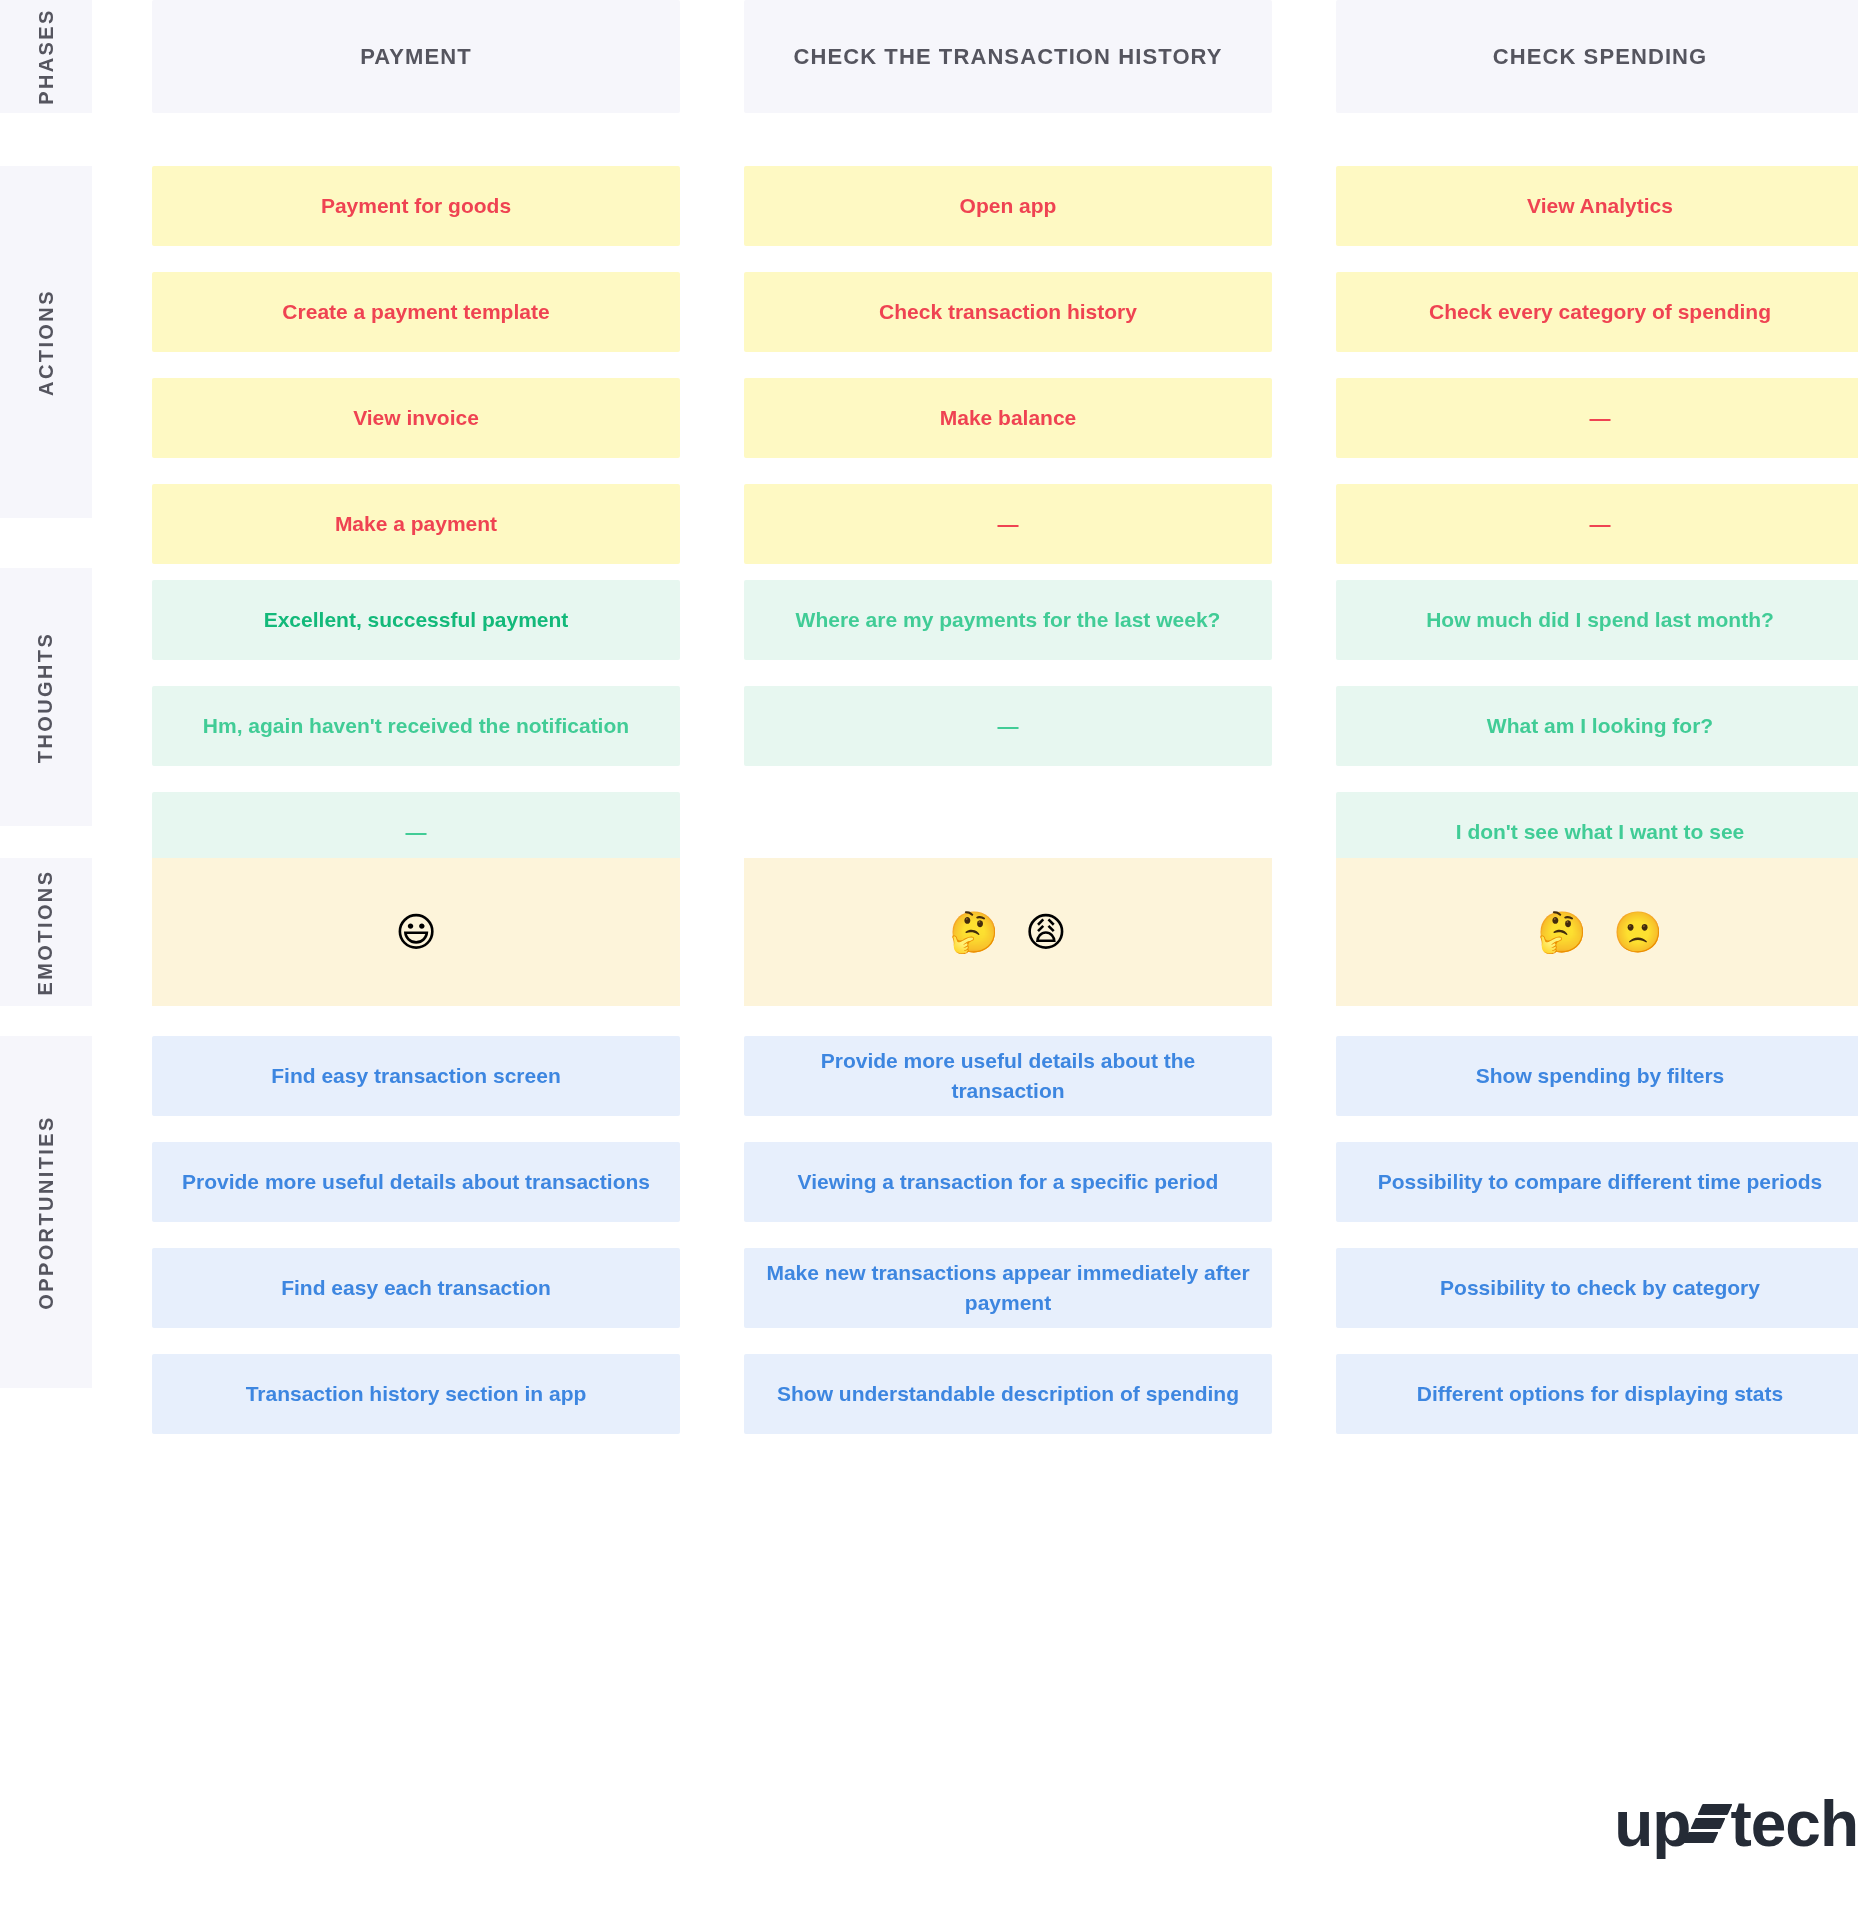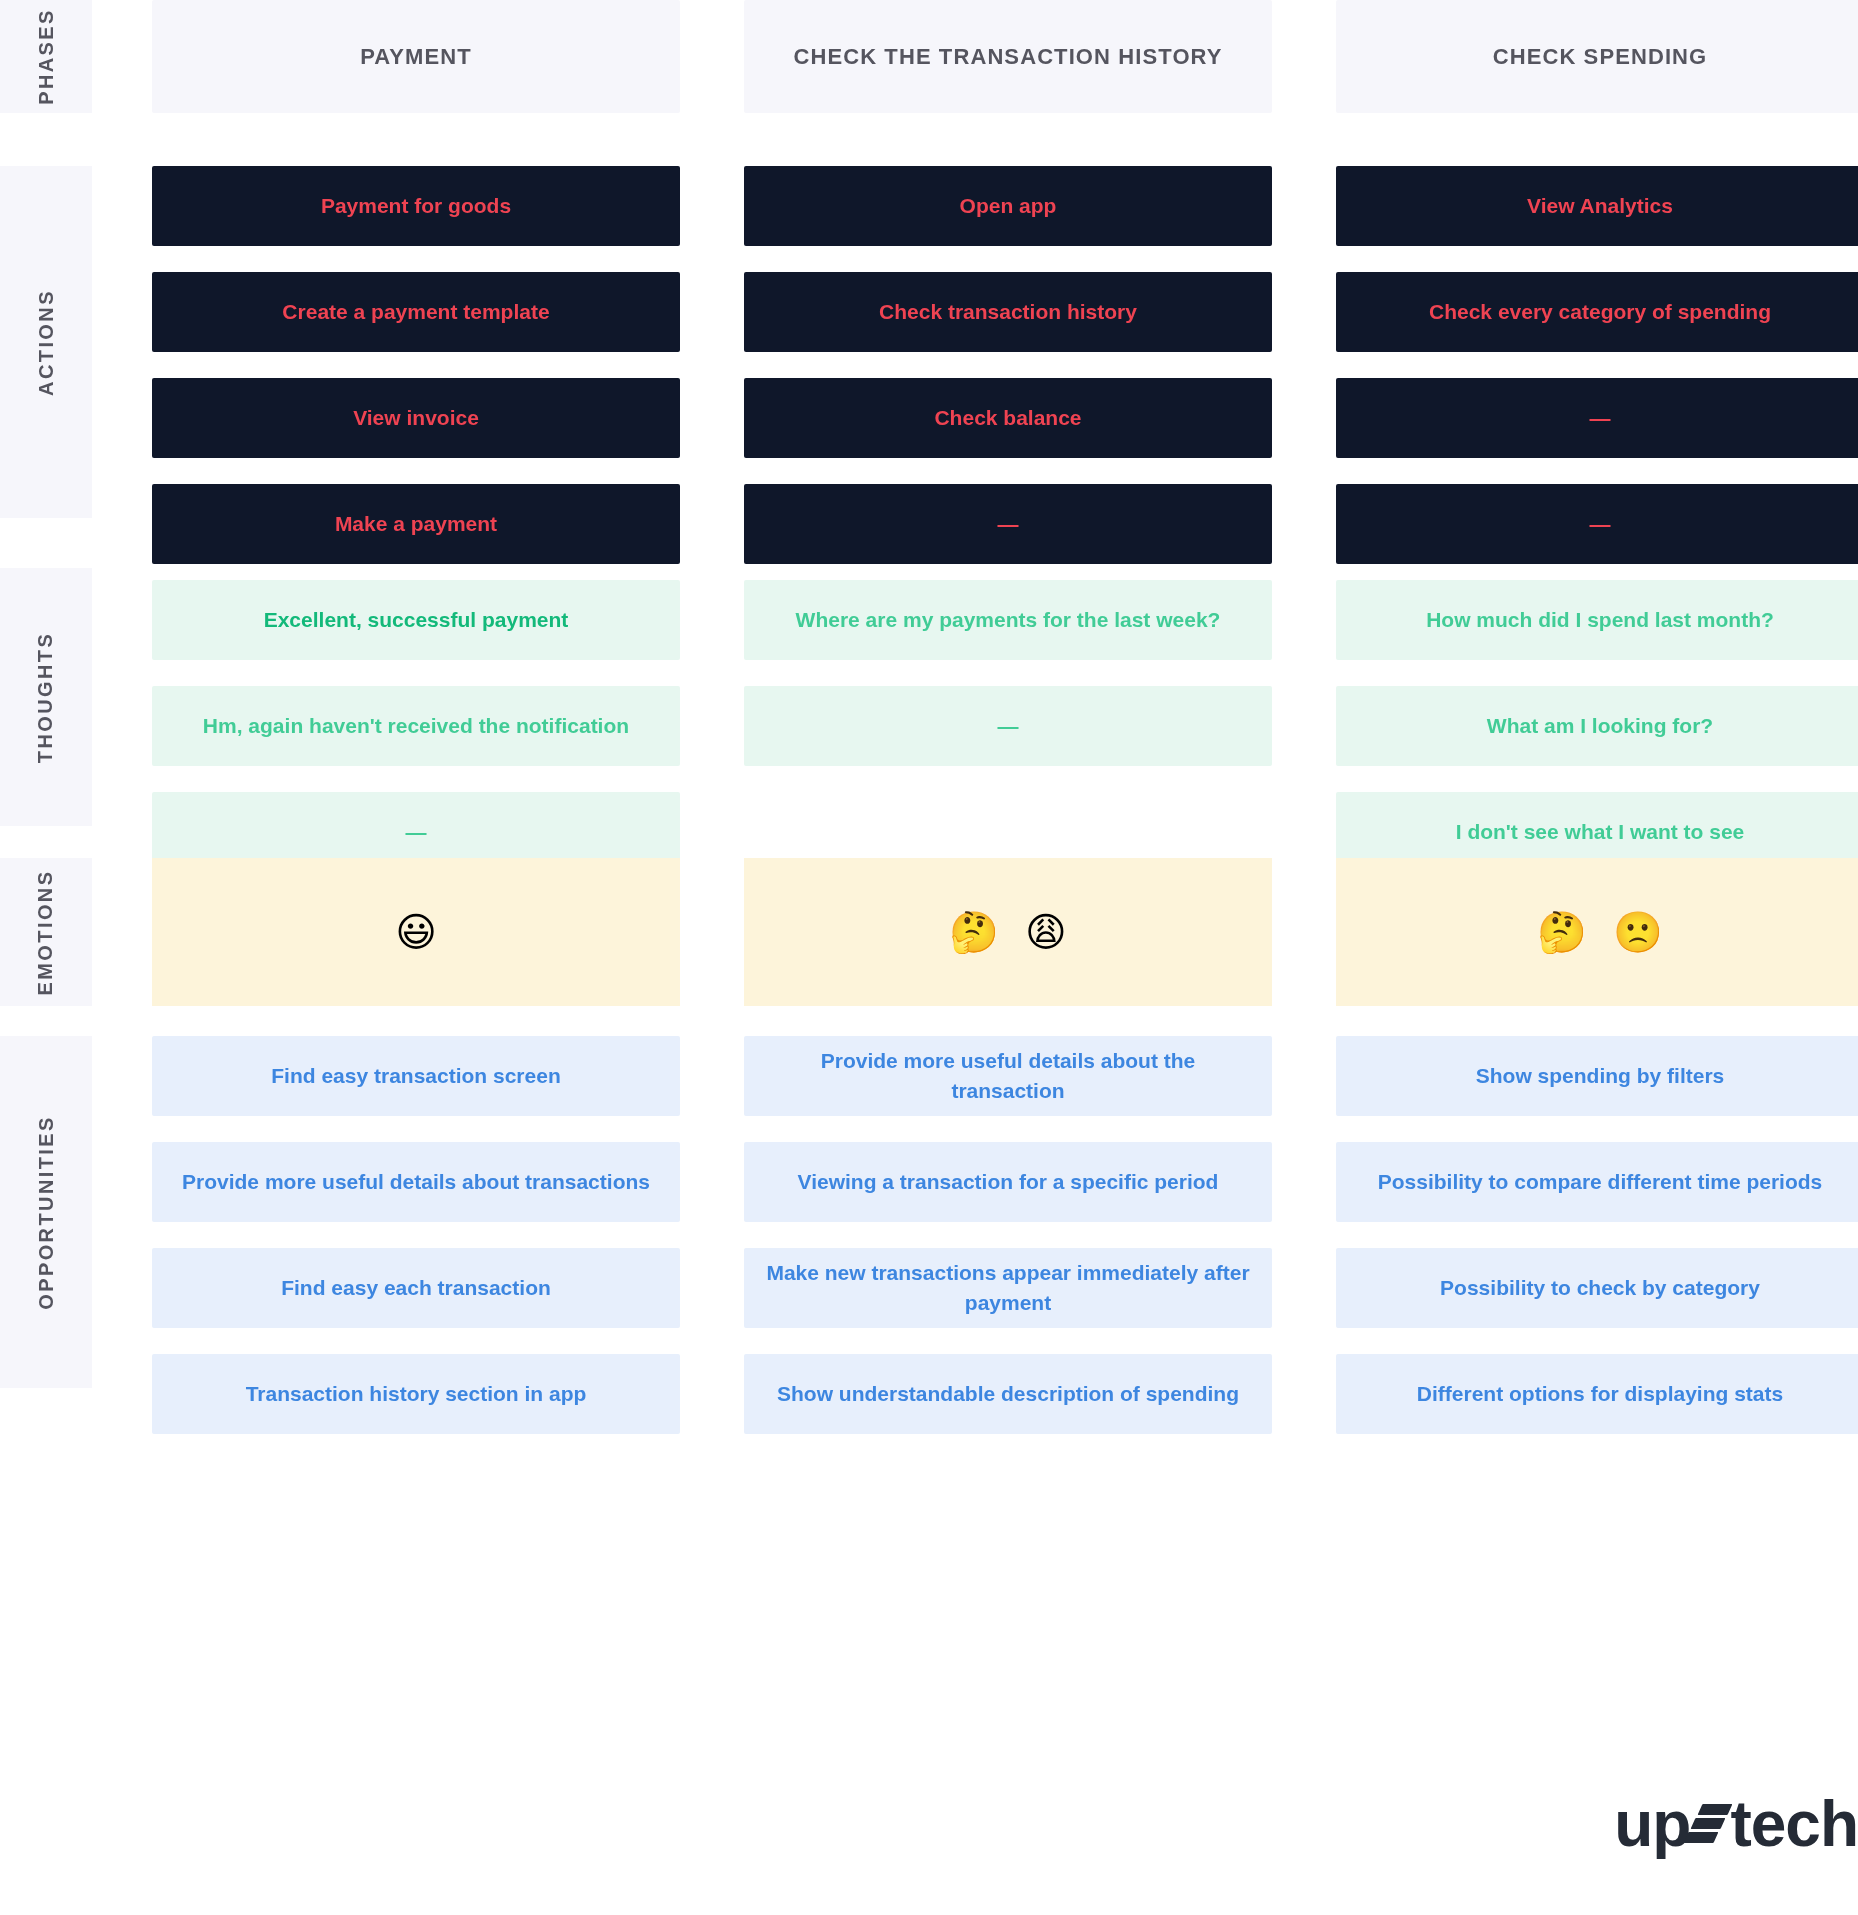--- a/index.html
+++ b/index.html
@@ -73,21 +73,21 @@
     background: #f6f6fb;
     color: #55555f;
     font-size: 22px;
     font-weight: 700;
     letter-spacing: 1.1px;
   }
 
   
   .action-card {
     height: 80px;
-    background: #0f172a;
+    background: #fef9c3;
     color: #ef4352;
     font-weight: 600;
   }
   .action-card.empty { color: #ef4352; }
 
   
   .thought-card {
     height: 80px;
     background: #e7f7f0;
     color: #41cc96;
@@ -175,21 +175,21 @@
   <div class="band" style="top:166px;">
     <div class="col">
       <div class="card action-card">Payment for goods</div>
       <div class="card action-card">Create a payment template</div>
       <div class="card action-card">View invoice</div>
       <div class="card action-card">Make a payment</div>
     </div>
     <div class="col">
       <div class="card action-card">Open app</div>
       <div class="card action-card">Check transaction history</div>
-      <div class="card action-card">Check balance</div>
+      <div class="card action-card">Make balance</div>
       <div class="card action-card empty">—</div>
     </div>
     <div class="col">
       <div class="card action-card">View Analytics</div>
       <div class="card action-card">Check every category of spending</div>
       <div class="card action-card empty">—</div>
       <div class="card action-card empty">—</div>
     </div>
   </div>
 

